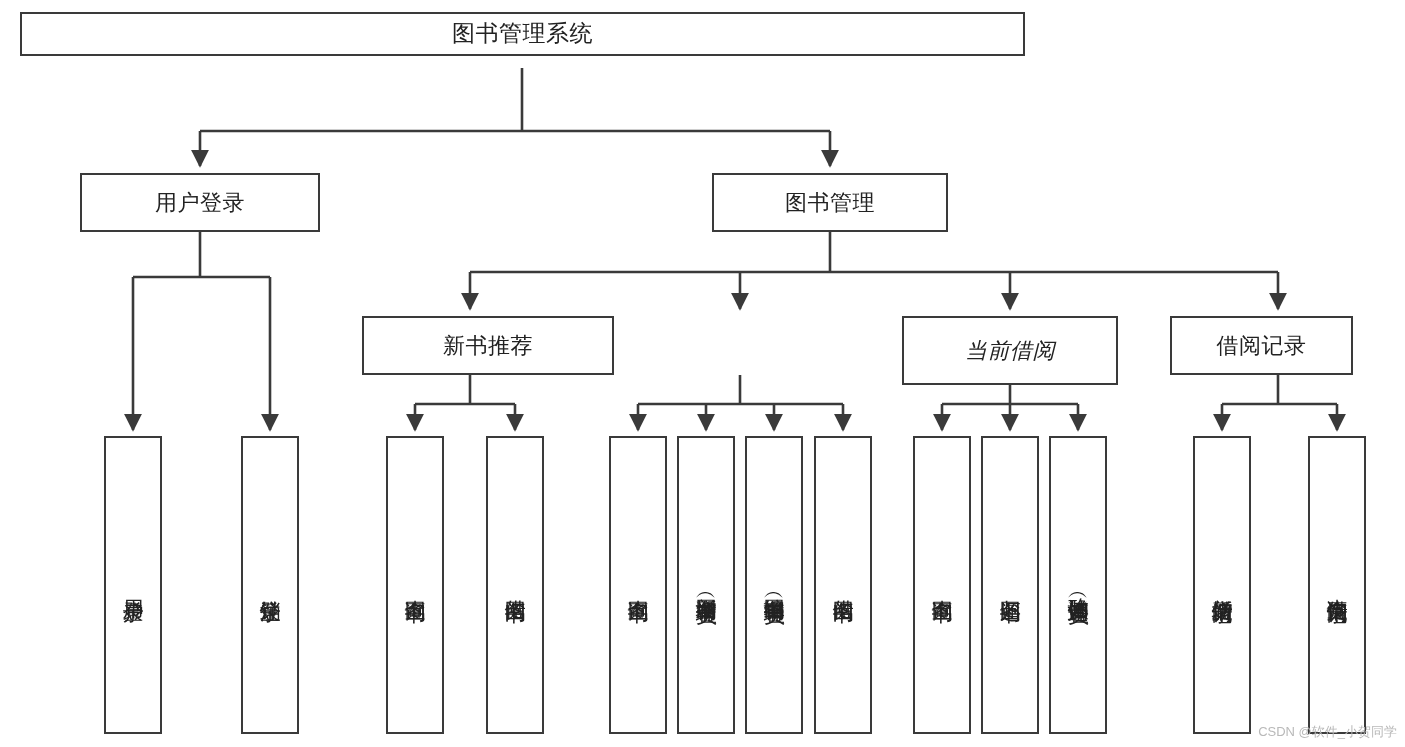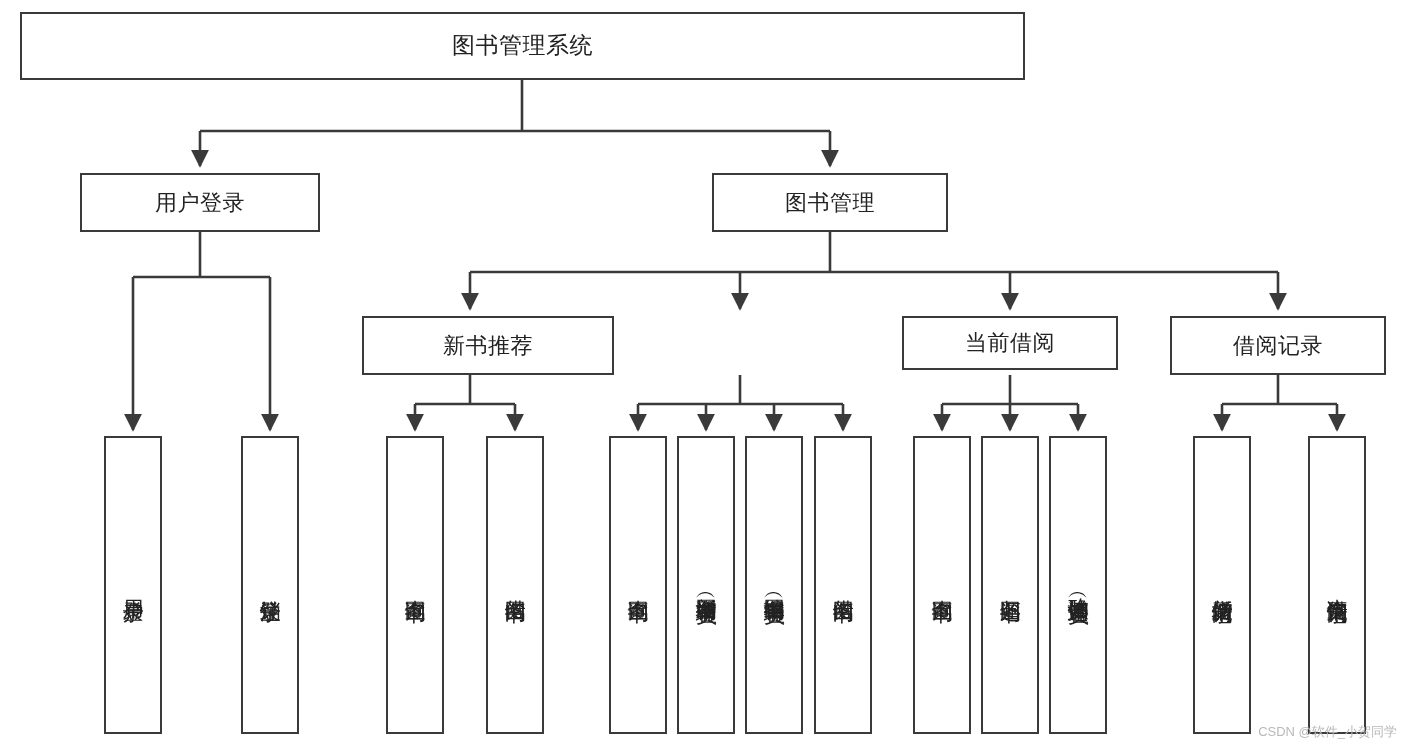--- a/index.html
+++ b/index.html
@@ -124,42 +124,42 @@
       <path d="M 1010 404 L 1010 430" marker-end="url(#arrow)"></path>
       <path d="M 1078 404 L 1078 430" marker-end="url(#arrow)"></path>
 
       <path d="M 1278 375 L 1278 404"></path>
       <path d="M 1222 404 L 1337 404"></path>
       <path d="M 1222 404 L 1222 430" marker-end="url(#arrow)"></path>
       <path d="M 1337 404 L 1337 430" marker-end="url(#arrow)"></path>
     </g>
   </svg>
 
-  <div class="node horiz root" style="left:20px; top:12px; width:1005px; height:68px;">
+  <div class="node horiz root" style="left:20px; top:12px; width:1005px; height:44px;">
     <span class="node-label">图书管理系统</span>
   </div>
 
   <div class="node horiz" style="left:80px; top:173px; width:240px; height:59px;">
     <span class="node-label">用户登录</span>
   </div>
 
   <div class="node horiz" style="left:712px; top:173px; width:236px; height:59px;">
     <span class="node-label">图书管理</span>
   </div>
 
   <div class="node horiz" style="left:362px; top:316px; width:252px; height:59px;">
     <span class="node-label">新书推荐</span>
   </div>
 
 
-  <div class="node horiz" style="left:902px; top:316px; width:216px; height:54px;">
+  <div class="node horiz" style="left:902px; top:316px; width:216px; height:69px;font-style:italic;">
     <span class="node-label">当前借阅</span>
   </div>
 
-  <div class="node horiz" style="left:1170px; top:316px; width:216px; height:59px;">
+  <div class="node horiz" style="left:1170px; top:316px; width:183px; height:59px;">
     <span class="node-label">借阅记录</span>
   </div>
 
   <div class="node vert" style="left:104px; top:436px; width:58px; height:298px;">
     <span class="node-label">用户登录</span>
   </div>
 
   <div class="node vert" style="left:241px; top:436px; width:58px; height:298px;">
     <span class="node-label">注销登录</span>
   </div>

